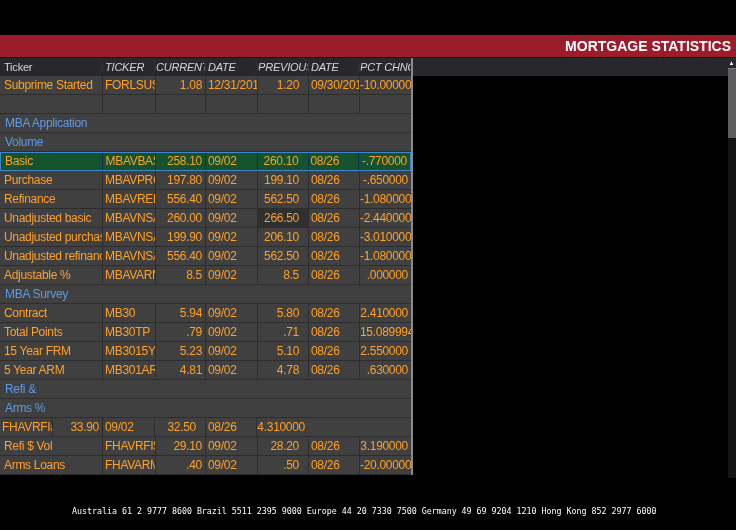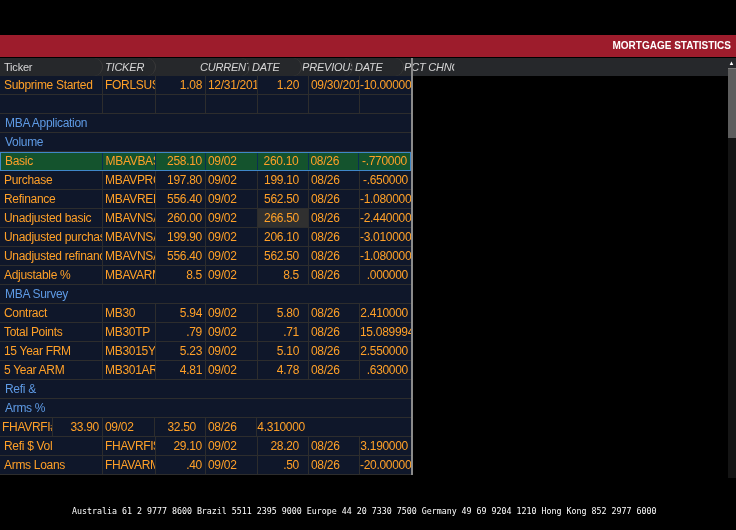--- a/index.html
+++ b/index.html
@@ -2,47 +2,47 @@
 <html><head>
 <meta charset="utf-8">
 <style>
   html,body { margin:0; padding:0; background:#000; }
   .screen {
     position:relative; width:736px; height:530px; background:#000; overflow:hidden;
     font-family:"Liberation Sans", sans-serif;
   }
   .titlebar {
     position:absolute; left:0; top:35px; width:736px; height:22px;
-    background:#9d1c2c; color:#ffffff; font-weight:bold; font-size:10px;
+    background:#9d1c2c; color:#ffffff; font-weight:bold; font-size:14px;
     line-height:22px; text-align:right; padding-right:5px; box-sizing:border-box;
   }
   .header-band {
     position:absolute; left:0; top:58px; width:736px; height:18px;
     background:#26282b; display:flex;
   }
   .header-cell {
     box-sizing:border-box; font-size:11px; color:#d6d6d6; line-height:18px;
     border-right:1px solid #3a3a3a; white-space:nowrap; overflow:hidden;
     letter-spacing:-0.2px;
     border-radius:9px;
   }
   .italic { font-style:italic; }
   .hc1{width:103px; padding-left:4px;}
   .hc2{width:53px;  padding-left:2px; }
-  .hc3{width:50px;  text-align:right; padding-right:12px;margin-left:44px;}
+  .hc3{width:50px;  text-align:right; padding-right:12px;}
   .hc4{width:52px;  padding-left:2px;}
   .hc5{width:51px;  text-align:right; padding-right:2px;}
   .hc6{width:51px;  padding-left:2px;}
   .hc7{width:51px;  text-align:right; padding-right:3px; border-right:none;}
   .header-fill { flex:1; border-right:none; }
 
   .table-body { position:absolute; left:0; top:76px; width:411px; }
   .row {
     display:flex; height:19px; box-sizing:border-box;
-    border-bottom:1px solid #2d2d2d; background:#0f172a;
+    border-bottom:1px solid #2d2d2d; background:#404040;
   }
   .cell {
     box-sizing:border-box; font-size:12px; line-height:18px; color:#ffa028;
     border-right:1px solid #2d2d2d; white-space:nowrap; overflow:hidden;
     letter-spacing:-0.3px;
   }
   .c1{width:103px; padding-left:4px;}
   .c2{width:53px;  padding-left:2px;}
   .c3{width:50px;  text-align:right; padding-right:3px;}
   .c4{width:52px;  padding-left:2px;}

